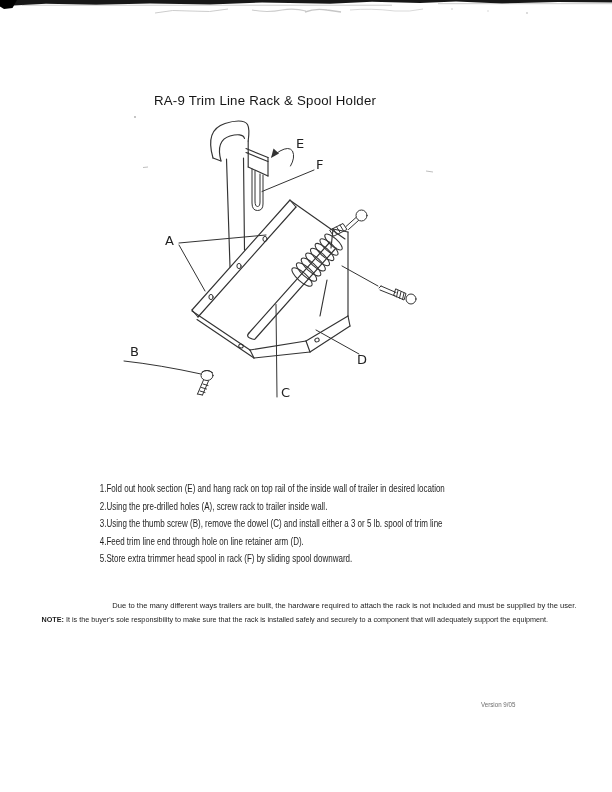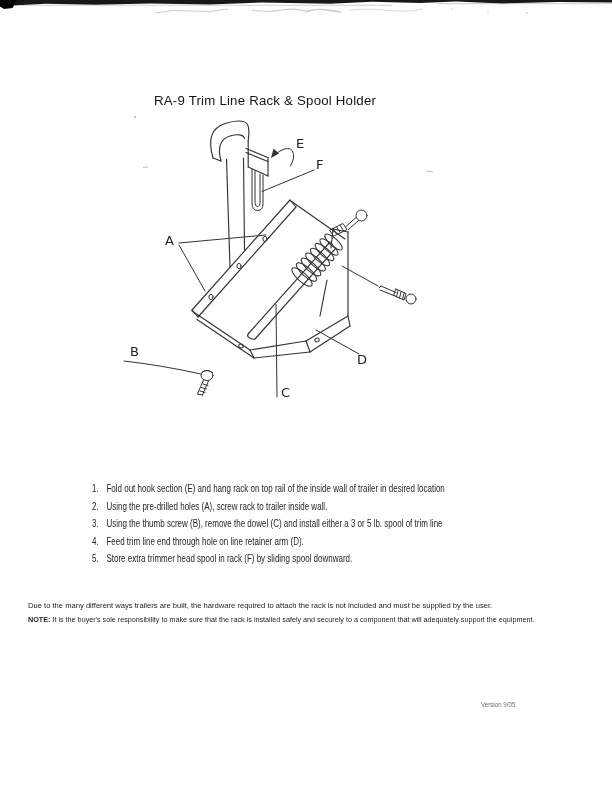--- a/index.html
+++ b/index.html
@@ -1,34 +1,35 @@
 <!DOCTYPE html>
 <html><head>
 <meta charset="utf-8">
 <style>
   html,body{margin:0;padding:0;background:#e8e8e8;}
   .page{
     position:relative;width:612px;height:792px;margin:0 auto;
     background:#fff;overflow:hidden;
     font-family:"Liberation Sans","DejaVu Sans",sans-serif;
     color:#1b1b1b;
+    text-align:right;
   }
   .abs{position:absolute;}
   .doc-title{
     left:154px;top:93px;font-size:13px;letter-spacing:.2px;color:#161616;
     white-space:nowrap;transform:scaleX(1.02);transform-origin:0 0;
   }
   .instructions{left:92px;top:483px;}
   .instr-row{
     display:flex;height:17.6px;align-items:flex-start;white-space:nowrap;
     font-size:10px;color:#1f1f1f;
     transform:scaleX(.8);transform-origin:0 0;
   }
   .instr-num{width:18px;flex:0 0 18px;}
-  .notes{left:28px;top:599px;width:570px;color:#1d1d1d;}
+  .notes{left:35px;top:599px;width:570px;color:#1d1d1d;}
   .note-line{white-space:nowrap;font-size:8px;transform:scaleX(.95);transform-origin:0 0;line-height:13.5px;}
   .note-line.second{transform:scaleX(.9);}
   .note-label{font-weight:bold;}
   .version{left:481px;top:701px;font-size:6.5px;color:#6d6d6d;transform:scaleX(.95);transform-origin:0 0;}
   svg text{font-family:"DejaVu Sans","Liberation Sans",sans-serif;}
   .smudge{filter:blur(.5px);}
 </style>
 </head>
 <body>
 

